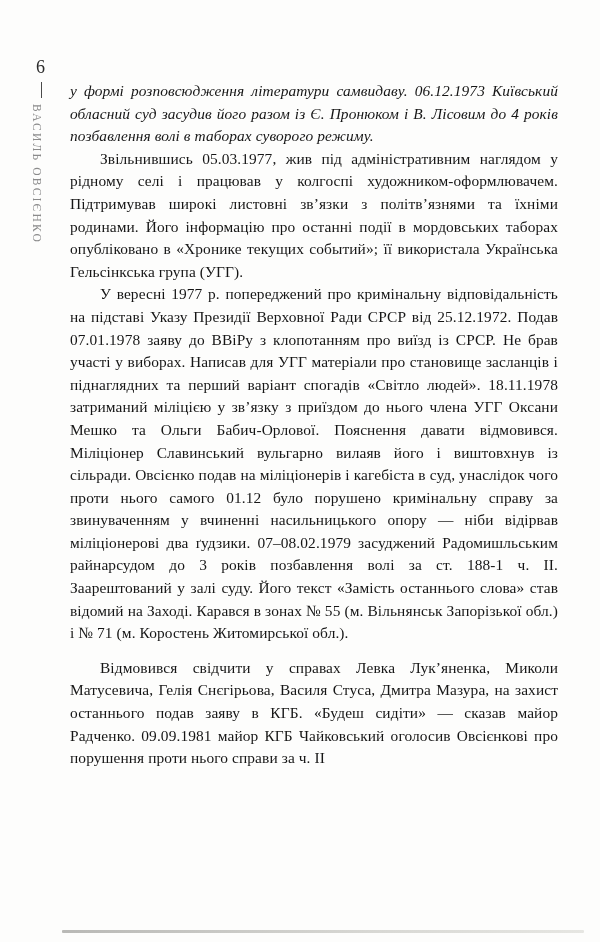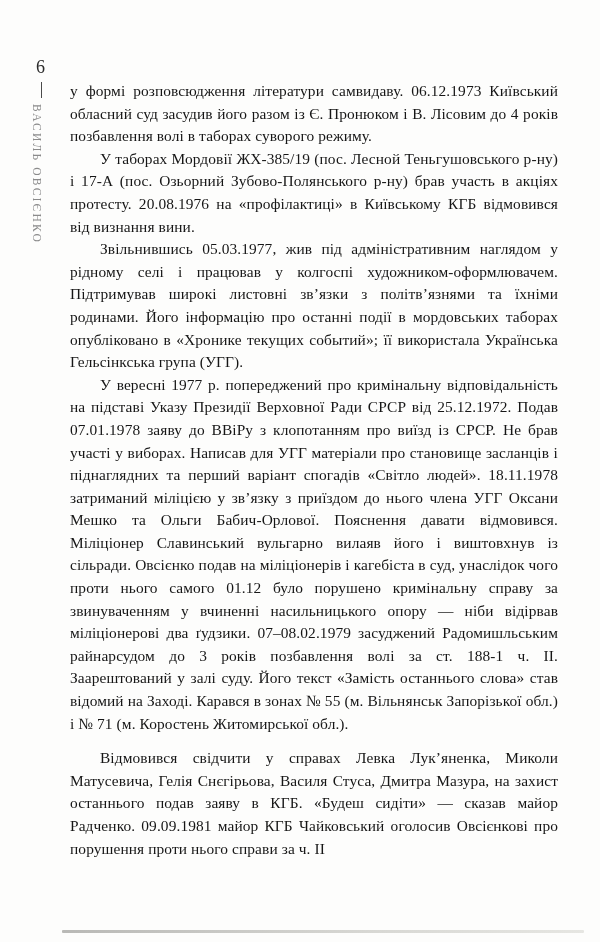--- a/index.html
+++ b/index.html
@@ -53,20 +53,21 @@
     line-height: 22.6px;
     text-align: justify;
     letter-spacing: 0.1px;
   }
   .text-block p {
     margin: 0;
     text-indent: 30px;
   }
   .text-block p.no-indent {
     text-indent: 0;
+    font-style: italic;
   }
   .text-block p.spaced {
     margin-top: 12px;
   }
   .page-edge-shadow {
     position: absolute;
     left: 62px;
     right: 16px;
     bottom: 9px;
     height: 3px;
@@ -80,21 +81,20 @@
 <div class="page">
 
   <div class="pagenum">6</div>
 
   <div class="head-rule"></div>
 
   <div class="running-head">ВАСИЛЬ ОВСІЄНКО</div>
 
   <div class="text-block">
     <p class="no-indent">у формі розповсюдження літератури самвидаву. 06.12.1973 Київський обласний суд засудив його разом із Є. Пронюком і В. Лісовим до 4 років позбавлення волі в таборах суворого режиму.</p>
-    <p>У таборах Мордовії ЖХ-385/19 (пос. Лесной Теньгушовського р-ну) і 17-А (пос. Озьорний Зубово-Полянського р-ну) брав участь в акціях протесту. 20.08.1976 на «профілактиці» в Київському КГБ відмовився від визнання вини.</p>
     <p>Звільнившись 05.03.1977, жив під адміністративним наглядом у рідному селі і працював у колгоспі художником-оформлювачем. Підтримував широкі листовні зв’язки з політв’язнями та їхніми родинами. Його інформацію про останні події в мордовських таборах опубліковано в «Хронике текущих событий»; її використала Українська Гельсінкська група (УГГ).</p>
     <p>У вересні 1977 р. попереджений про кримінальну відповідальність на підставі Указу Президії Верховної Ради СРСР від 25.12.1972. Подав 07.01.1978 заяву до ВВіРу з клопотанням про виїзд із СРСР. Не брав участі у виборах. Написав для УГГ матеріали про становище засланців і піднаглядних та перший варіант спогадів «Світло людей». 18.11.1978 затриманий міліцією у зв’язку з приїздом до нього члена УГГ Оксани Мешко та Ольги Бабич-Орлової. Пояснення давати відмовився. Міліціонер Славинський вульгарно вилаяв його і виштовхнув із сільради. Овсієнко подав на міліціонерів і кагебіста в суд, унаслідок чого проти нього самого 01.12 було порушено кримінальну справу за звинуваченням у вчиненні насильницького опору — ніби відірвав міліціонерові два ґудзики. 07–08.02.1979 засуджений Радомишльським райнарсудом до 3 років позбавлення волі за ст. 188-1 ч. II. Заарештований у залі суду. Його текст «Замість останнього слова» став відомий на Заході. Карався в зонах № 55 (м. Вільнянськ Запорізької обл.) і № 71 (м. Коростень Житомирської обл.).</p>
     <p class="spaced">Відмовився свідчити у справах Левка Лук’яненка, Миколи Матусевича, Гелія Снєгірьова, Василя Стуса, Дмитра Мазура, на захист останнього подав заяву в КГБ. «Будеш сидіти» — сказав майор Радченко. 09.09.1981 майор КГБ Чайковський оголосив Овсієнкові про порушення проти нього справи за ч. II</p>
   </div>
 
   <div class="page-edge-shadow"></div>
 
 </div>
 
 </body></html>

